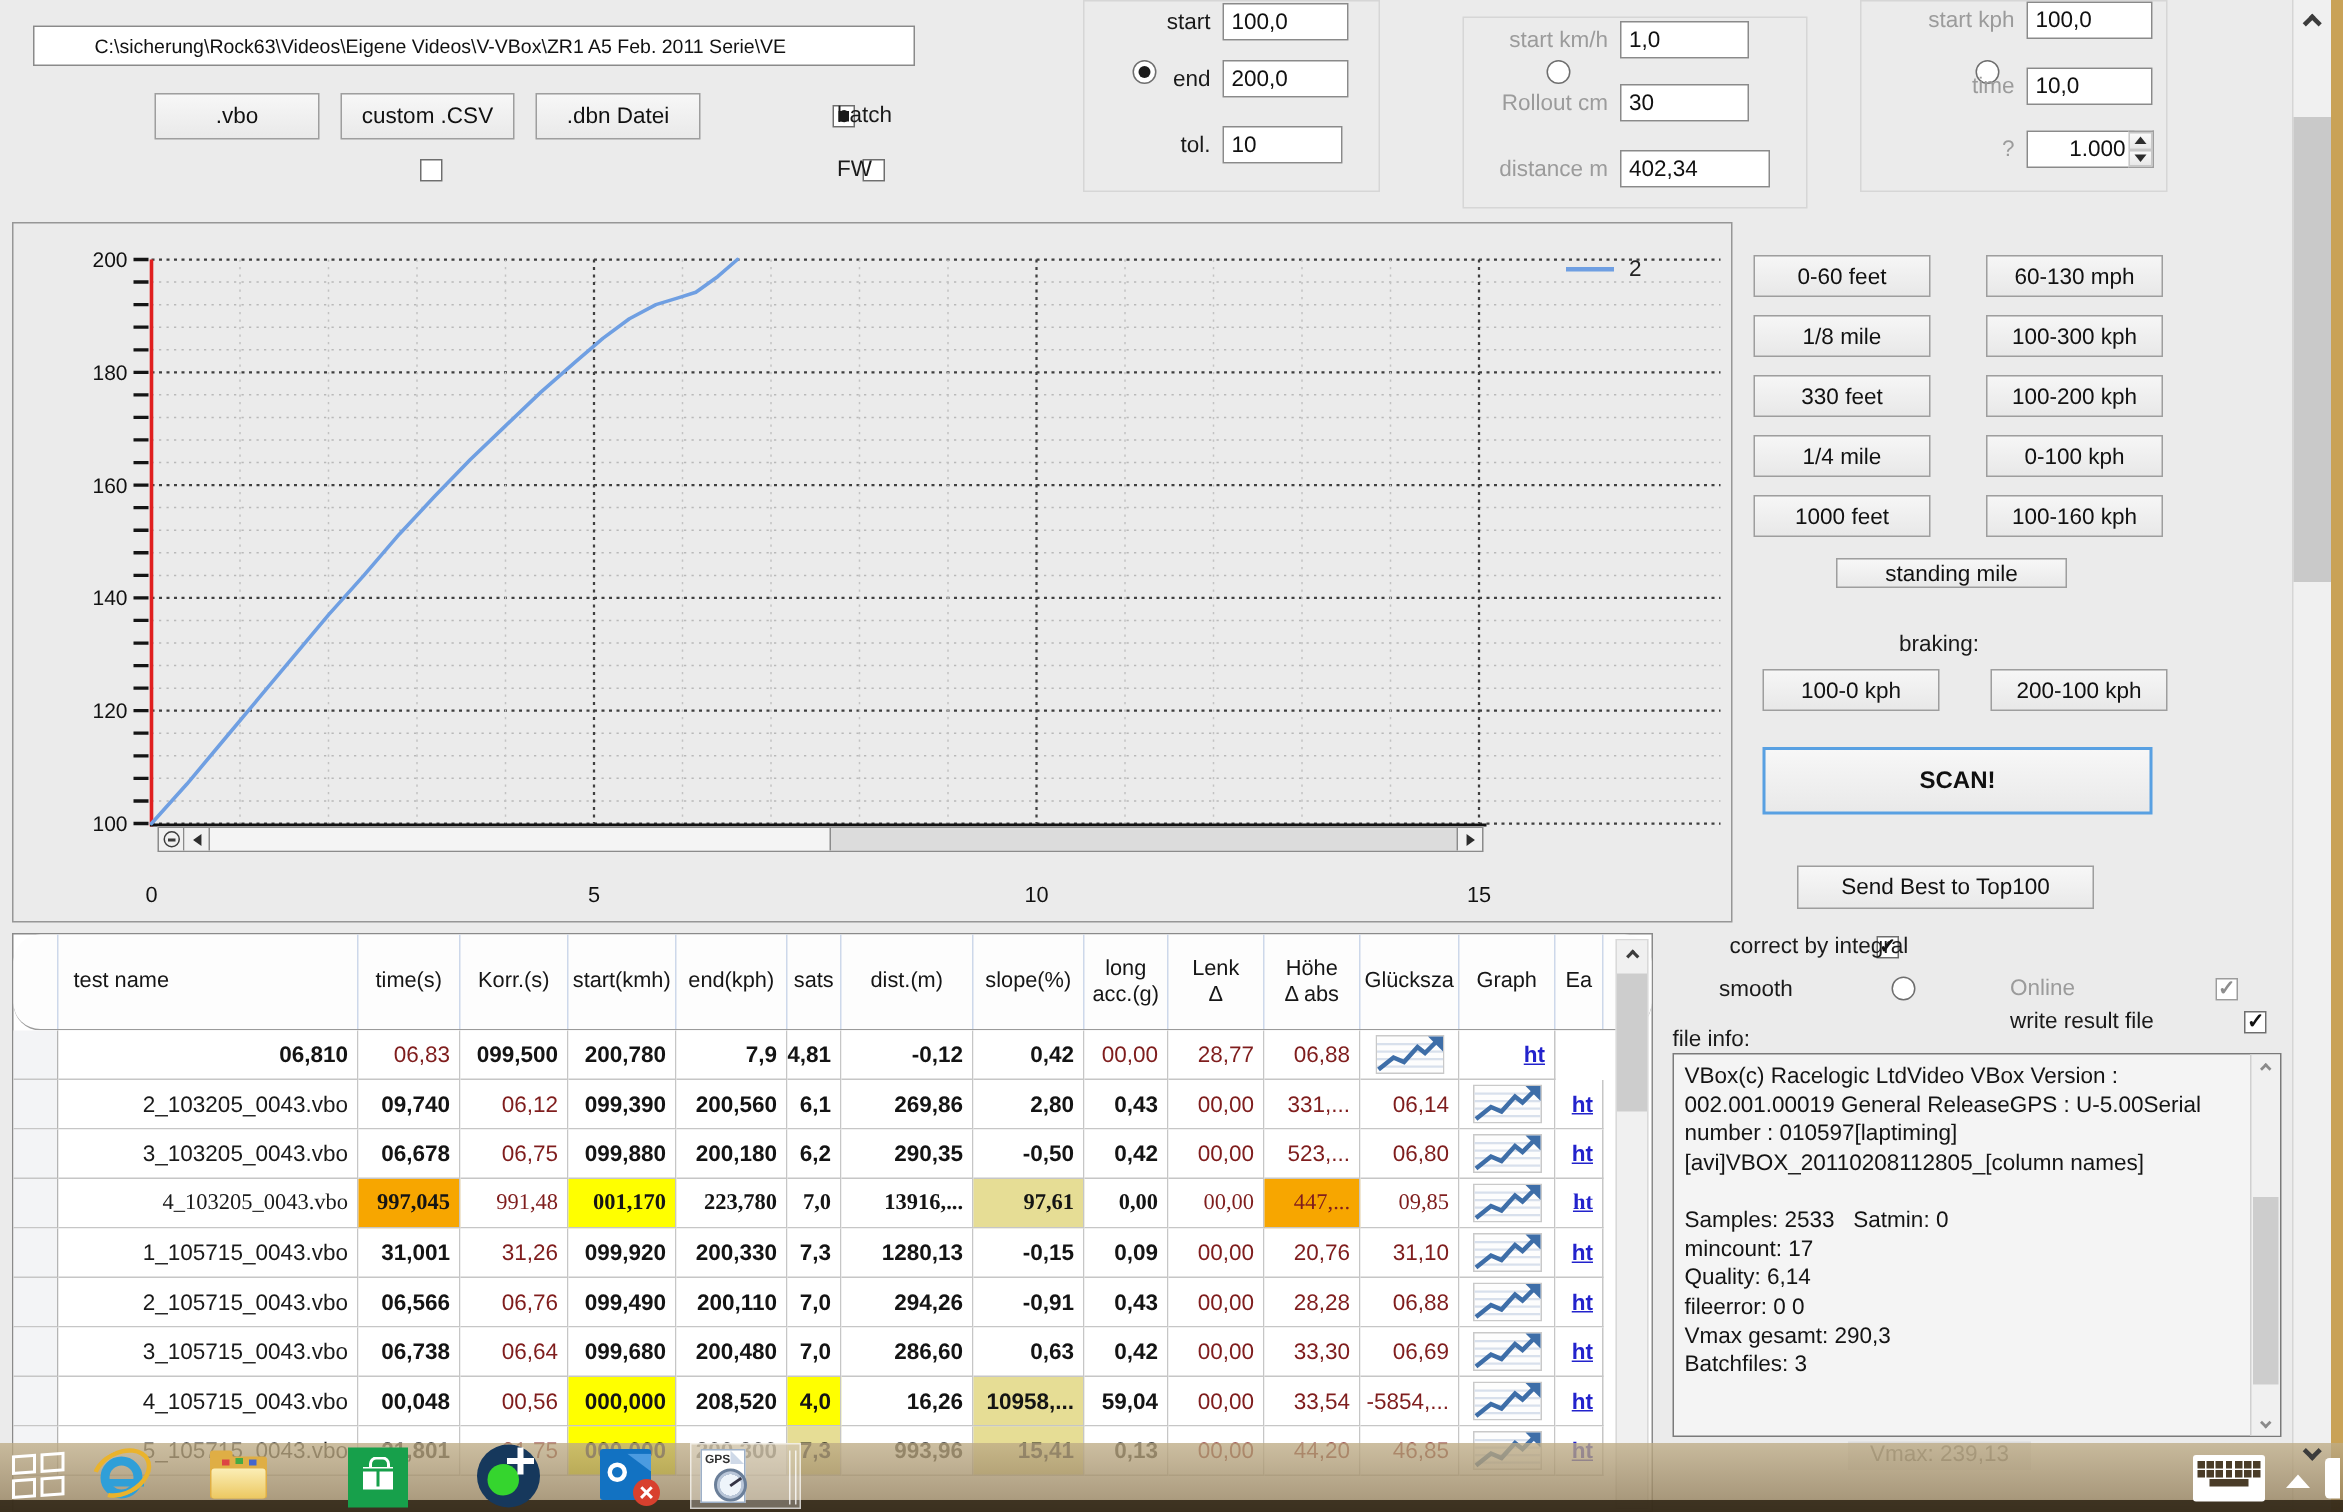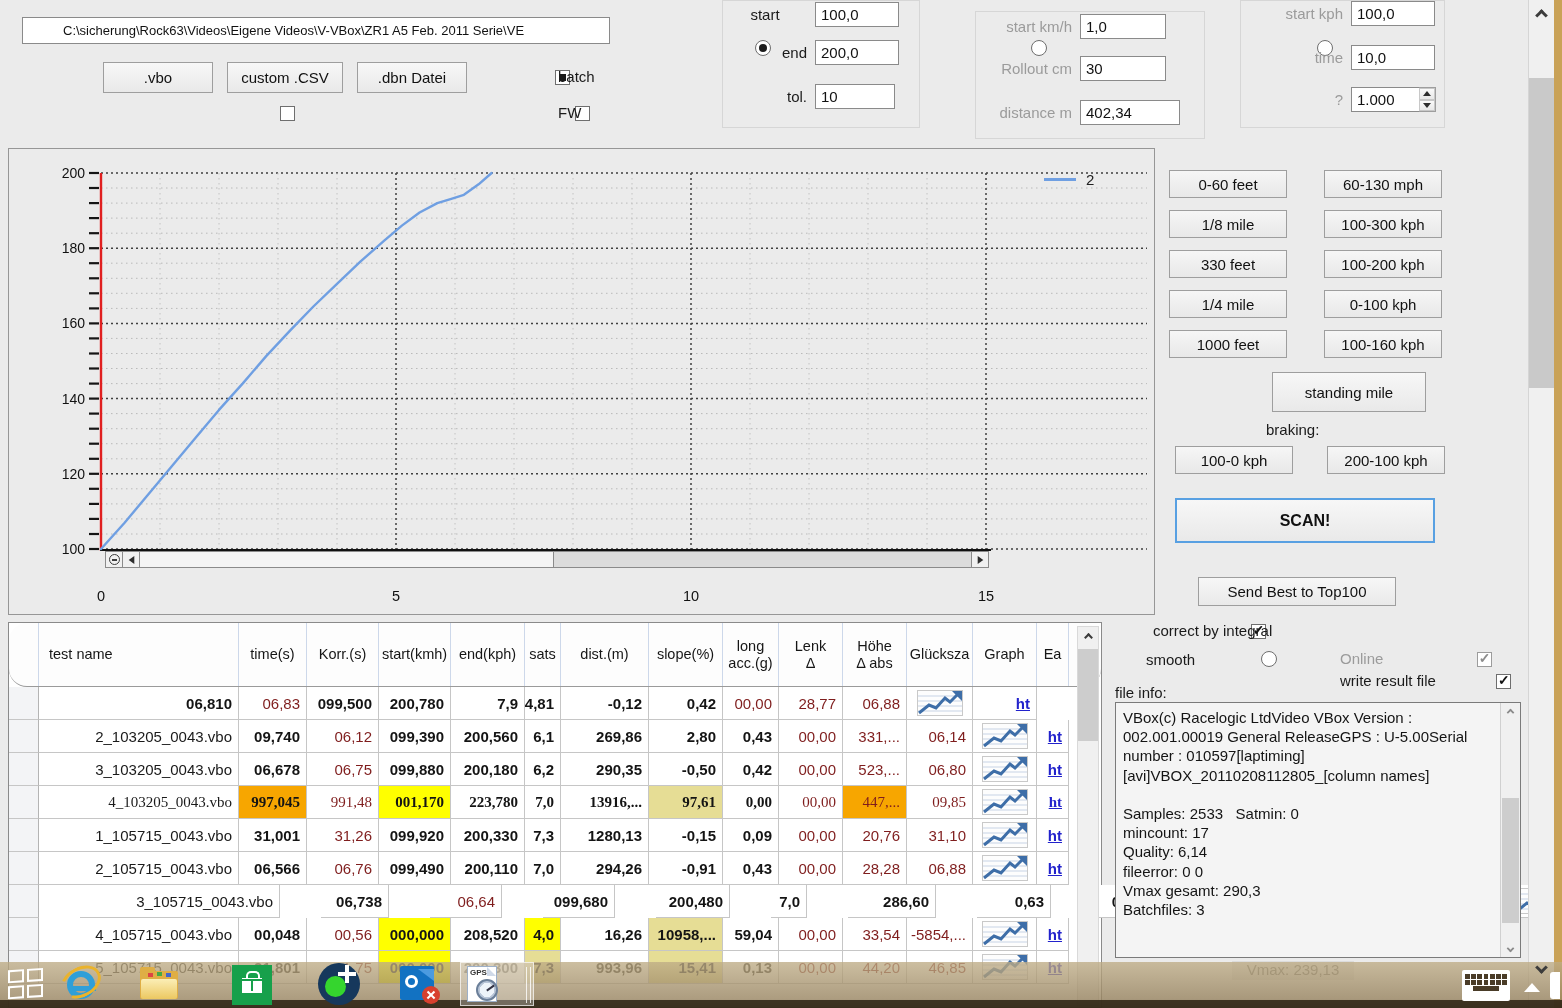--- a/index.html
+++ b/index.html
@@ -190,21 +190,21 @@
 <span class="abs cbx" style="left:536px;top:69px;"><span class="sq"></span></span>
 <span class="abs lbl" style="left:558px;top:68px;">batch</span>
 
 <span class="abs cbx" style="left:536px;top:105px;"></span>
 <span class="abs lbl" style="left:558px;top:104px;">FW</span>
 
 
 <span class="abs radio sel" style="left:697px;top:40px;"></span>
 <div class="abs groupbox" style="left:722px;top:0;width:198px;height:128px;">
   <div class="frow" style="left:0;top:1px;width:196px;">
-    <span class="flabel lbl" style="width:92px;text-align:center;">start</span>
+    <span class="flabel lbl" style="width:92px;">start</span>
     <input class="tbox finput" style="width: 84px;" readonly="" value="100,0">
   </div>
   <div class="frow" style="left:0;top:39px;width:196px;">
     <span class="flabel lbl" style="width:92px;">end</span>
     <input class="tbox finput" style="width: 84px;" readonly="" value="200,0">
   </div>
   <div class="frow" style="left:0;top:83px;width:196px;">
     <span class="flabel lbl" style="width:92px;">tol.</span>
     <input class="tbox finput" style="width: 80px;" readonly="" value="10">
   </div>
@@ -231,21 +231,21 @@
   <div class="frow" style="left:0;top:0;width:203px;">
     <span class="flabel glbl" style="width:110px;">start kph</span>
     <input class="tbox finput" style="width: 84px;" readonly="" value="100,0">
   </div>
   <div class="frow" style="left:0;top:44px;width:203px;">
     <span class="flabel glbl" style="width:110px;">time</span>
     <input class="tbox finput" style="width: 84px;" readonly="" value="10,0">
   </div>
   <div class="frow" style="left:0;top:86px;width:203px;">
     <span class="flabel glbl" style="width:110px;">?</span>
-    <input class="tbox finput" style="width: 72px;" readonly="" value="1.000">
+    <input class="tbox finput" style="width: 72px; text-align: right;" readonly="" value="1.000">
     <span class="spinner" style="left:178px;top:0;">
       <div>
           <span class="tri u-s"></span>
         </div>
       <div>
           <span class="tri d-s"></span>
         </div>
     </span>
   </div>
 </div>
@@ -361,21 +361,21 @@
     <button class="pbtn">1/4 mile</button>
     <button class="pbtn">1000 feet</button>
   </div>
 <div id="preset-right" class="pcol" style="left:1324px;top:170px;">
     <button class="pbtn">60-130 mph</button>
     <button class="pbtn">100-300 kph</button>
     <button class="pbtn">100-200 kph</button>
     <button class="pbtn">0-100 kph</button>
     <button class="pbtn">100-160 kph</button>
   </div>
-<button class="abs btn" id="standing-mile-btn" style="left:1224px;top:372px;width:154px;height:40px;margin-left:48px;">standing mile</button>
+<button class="abs btn" id="standing-mile-btn" style="left:1224px;top:372px;width:154px;height:20px;">standing mile</button>
 <span class="abs lbl" style="left:1266px;top:421px;">braking:</span>
 <div id="braking-btns">
     <button class="pbtn">100-0 kph</button>
     <button class="pbtn">200-100 kph</button>
   </div>
 <button class="abs btn" id="scan-btn">SCAN!</button>
 <button class="abs btn" id="send-best-btn">Send Best to Top100</button>
 
 
 <div id="table-wrap" class="abs">
@@ -578,21 +578,21 @@
               <line x1="1" y1="21" x2="45" y2="21"></line>
             </g>
             <polyline points="2,23 12,15 19,18 28,8 33,12 41,4" fill="none" stroke="#3e6ea8" stroke-width="3"></polyline>
             <path d="M35 1 L45 1 L45 11 Z" fill="#3e6ea8"></path>
           </svg>
         </div>
         <div class="td">
           <span class="rlink">ht</span>
         </div>
       </div>
-      <div class="tr" style="grid-template-columns: 30px 200px 68px 72px 72px 74px 36px 88px 74px 56px 64px 64px 66px 64px 32px; gap: 41px;">
+      <div class="tr" style="grid-template-columns: 30px 200px 68px 72px 72px 74px 36px 88px 74px 56px 64px 64px 66px 64px 32px;">
         <div class="td sel"></div>
         <div class="td name">3_105715_0043.vbo</div>
         <div class="td bold">06,738</div>
         <div class="td gray">06,64</div>
         <div class="td bold">099,680</div>
         <div class="td bold">200,480</div>
         <div class="td bold">7,0</div>
         <div class="td bold">286,60</div>
         <div class="td bold">0,63</div>
         <div class="td bold">0,42</div>

